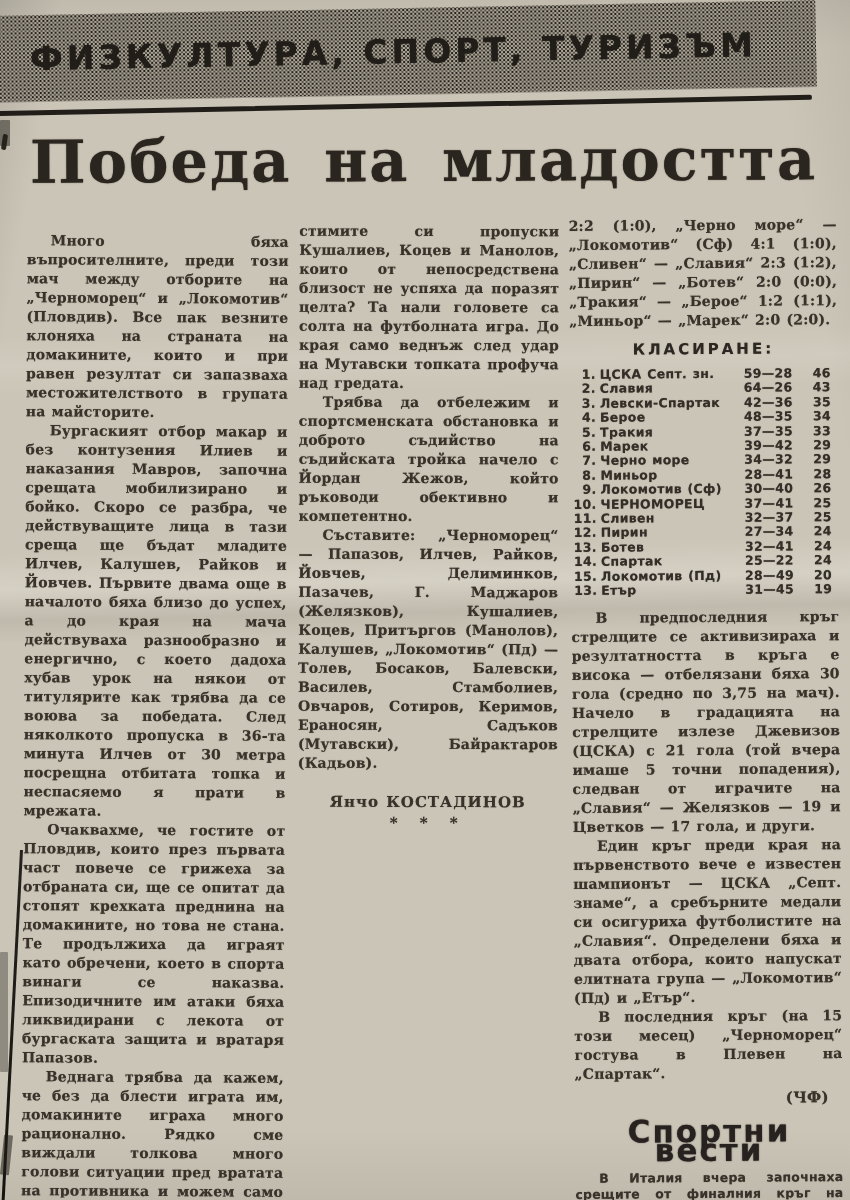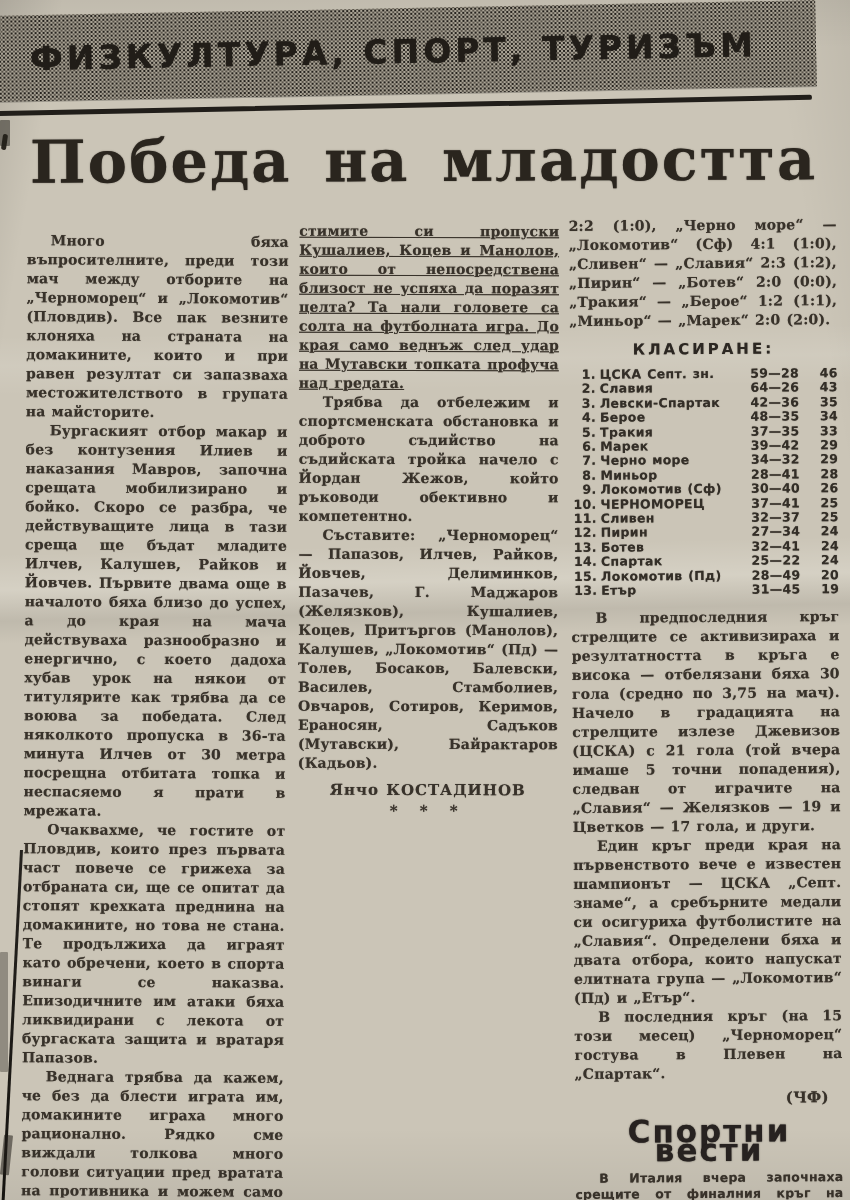--- a/index.html
+++ b/index.html
@@ -63,35 +63,35 @@
   
   .col{position:absolute;overflow:hidden;
     font-size:14px;line-height:19px;font-weight:bold;
     text-align:justify;letter-spacing:.2px;word-spacing:1px;
     text-shadow:0 0 .9px rgba(50,44,36,.6);
   }
   .col p{margin:0;text-indent:24px;}
   .col1{left:24px;top:232px;width:262px;height:966px;transform:rotate(0.35deg);}
   .col2{left:298px;top:222px;width:260px;height:976px;transform:rotate(0.15deg);}
   .col3{left:572px;top:216px;width:268px;height:984px;transform:rotate(-0.4deg);}
-  .col2 .para-list p:first-child{text-indent:0;text-decoration:underline;}
+  .col2 .para-list p:first-child{text-indent:0;}
   .no-indent{text-indent:0 !important;}
 
-  .byline{margin:8px 0 2px;text-align:center;font-size:15px;letter-spacing:1px;font-weight:bold;}
+  .byline{margin:20px 0 2px;text-align:center;font-size:15px;letter-spacing:1px;font-weight:bold;}
   .stars{margin:2px 0 4px;text-align:center;font-size:15px;letter-spacing:8px;font-weight:bold;}
 
   
   .standings-title{margin:10px 0 8px;text-align:center;
     font-family:"DejaVu Sans", sans-serif;font-size:15px;font-weight:bold;letter-spacing:3px;color:#2c2722;}
   .standings{font-family:"DejaVu Sans", sans-serif;font-size:12.5px;line-height:14.4px;
     font-weight:bold;letter-spacing:.3px;color:#332e27;margin-bottom:10px;}
   .st-row{display:grid;grid-template-columns:30px 1fr 62px 32px;}
   .st-rank{text-align:right;padding-right:4px;}
-  .st-goals{text-align:center;}
-  .st-pts{text-align:right;}
+  .st-goals{text-align:left;}
+  .st-pts{text-align:center;}
 
   .sign-off{text-align:right;padding-right:14px;font-size:15px;font-weight:bold;margin:6px 0 10px;}
 
   
   .news-title{margin:14px 0 10px;text-align:center;
     font-family:"DejaVu Sans", sans-serif;font-size:31px;font-weight:bold;letter-spacing:2px;
     color:#272220;text-shadow:0 0 1.4px rgba(30,26,22,.8);}
   .news-body{font-family:"DejaVu Sans", sans-serif;font-size:12.5px;line-height:16.5px;
     font-weight:bold;letter-spacing:.2px;text-align:justify;text-indent:22px;margin:0;}
 

